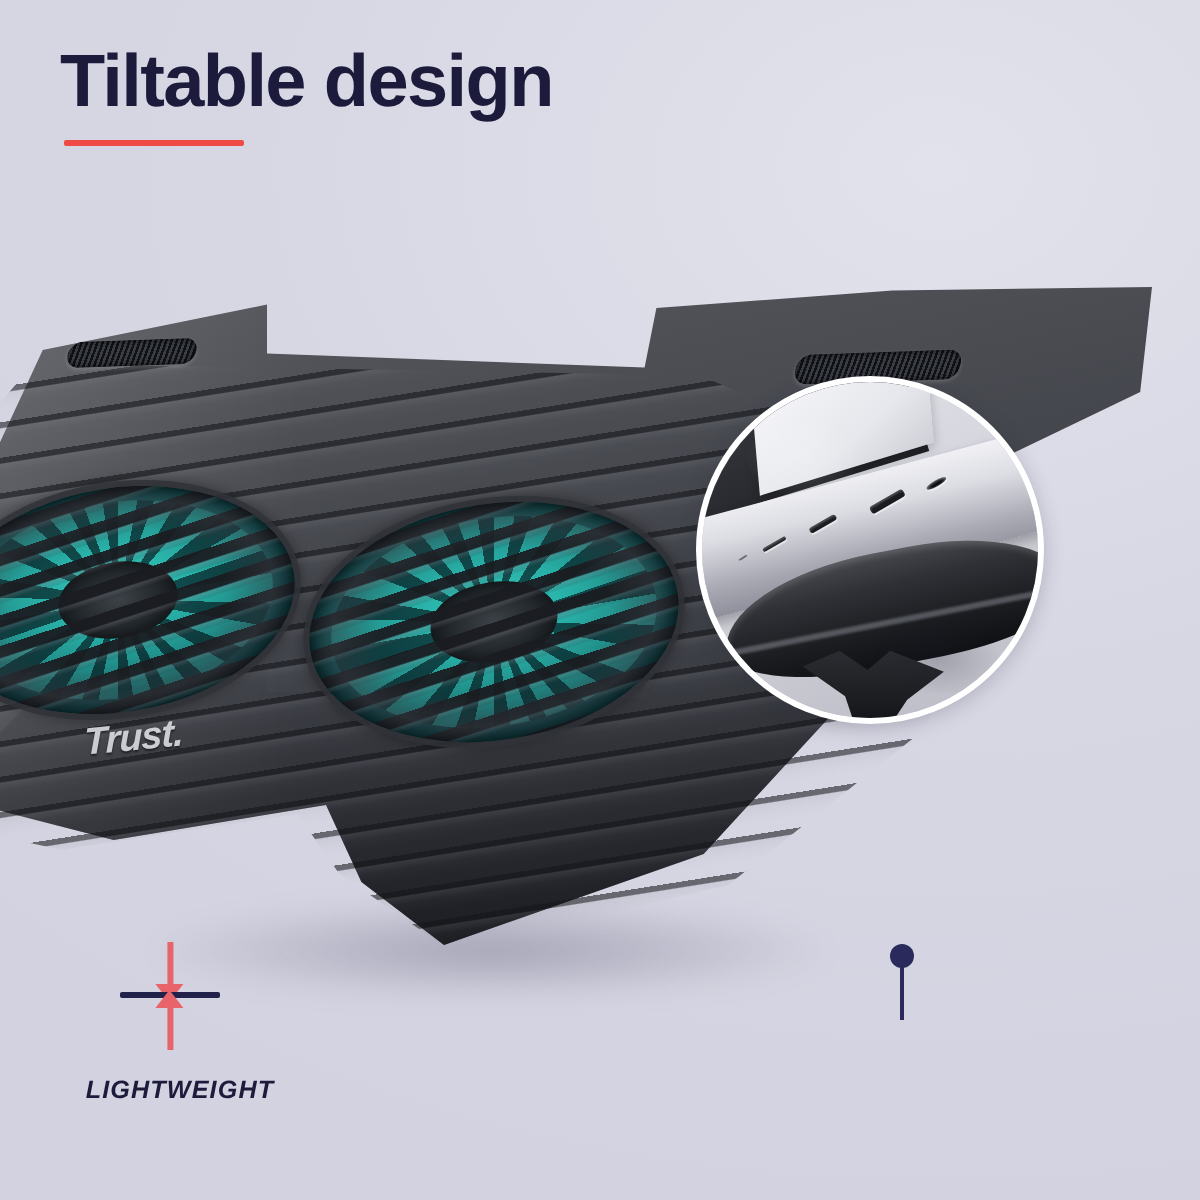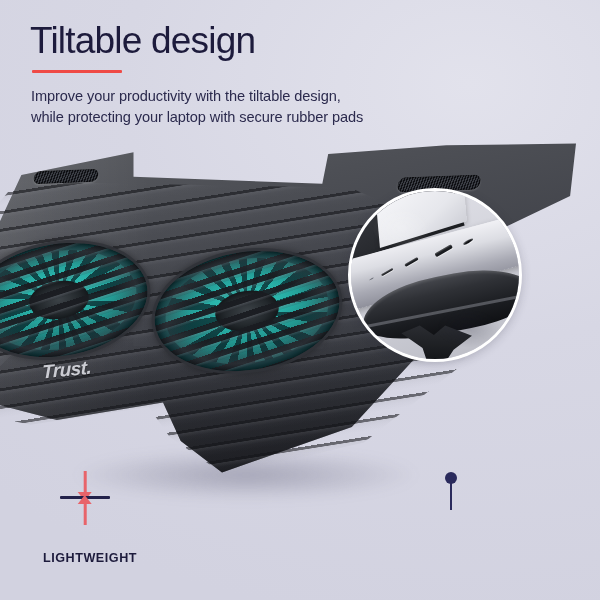--- a/index.html
+++ b/index.html
@@ -23,21 +23,21 @@
     position: absolute;
     inset: 0;
     background:
       radial-gradient(120% 90% at 78% 14%, #e2e2ec 0%, #d7d7e4 48%, #d2d2e0 100%);
   }
 
   
   .header { position: absolute; left: 30px; top: 22px; width: 540px; }
   .title {
     font-size: 37px;
-    font-weight: normal;
+    font-weight: bold;
     letter-spacing: -0.8px;
     color: #1d1b3c;
     line-height: 1.05;
     margin: 0;
   }
   .rule {
     width: 90px;
     height: 3px;
     background: #ef4a46;
     margin: 9px 0 0 2px;
@@ -333,21 +333,21 @@
   .feature-label {
     position: absolute;
     text-align: center;
     font-size: 12.6px;
     font-weight: bold;
     letter-spacing: .55px;
     line-height: 1.25;
     color: #1d1b3c;
   }
   .feature-label span { display: block; }
-  #label-lightweight { left: 10px;  top: 551px; width: 160px; }
+  #label-lightweight { left: 10px;  top: 538px; width: 160px; font-style: italic; }
   #label-ergonomics  { left: 372px; top: 527px; width: 160px; }
 
   
   .compress-icon {
     position: absolute;
     left: 58px;
     top: 470px;
     width: 54px;
     height: 56px;
   }
@@ -382,24 +382,20 @@
 </head>
 <body>
 
 <div id="stage">
 
   <div class="bg-wash"></div>
 
   <div class="header">
     <h1 class="title">Tiltable design</h1>
     <div class="rule"></div>
-    <p class="subtitle">
-      <span>Improve your productivity with the tiltable design,</span>
-      <span>while protecting your laptop with secure rubber pads</span>
-    </p>
   </div>
 
   <div class="product">
 
     <div class="ground-shadow"></div>
 
     <div class="chassis">
       <div class="chassis-rim"></div>
       <div class="chassis-bevel"></div>
     </div>

